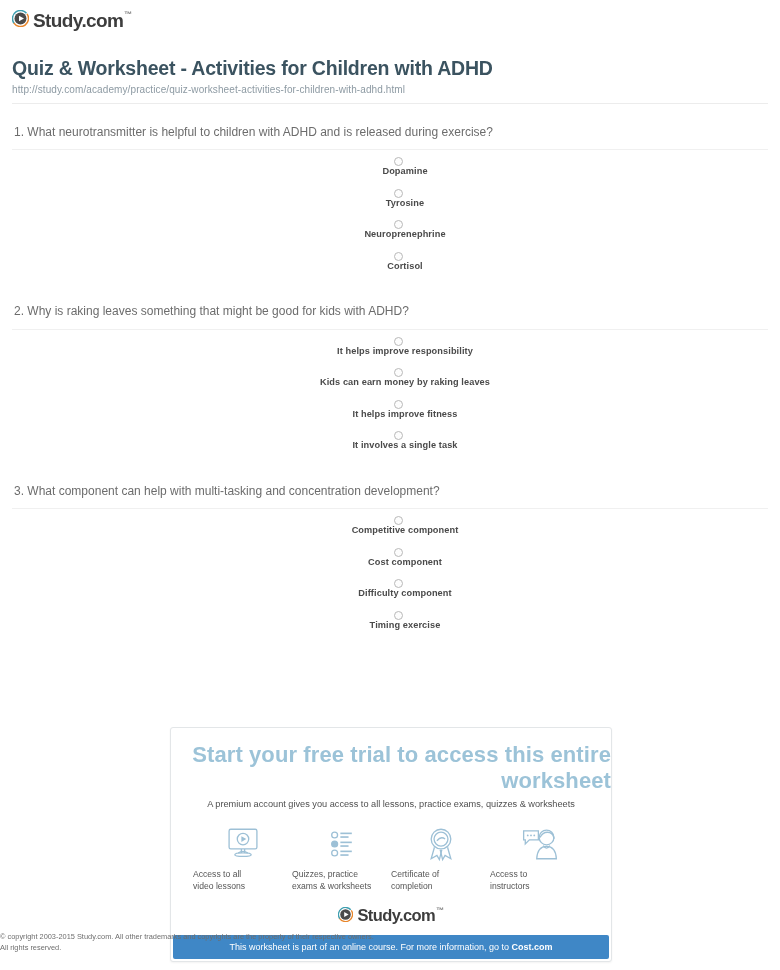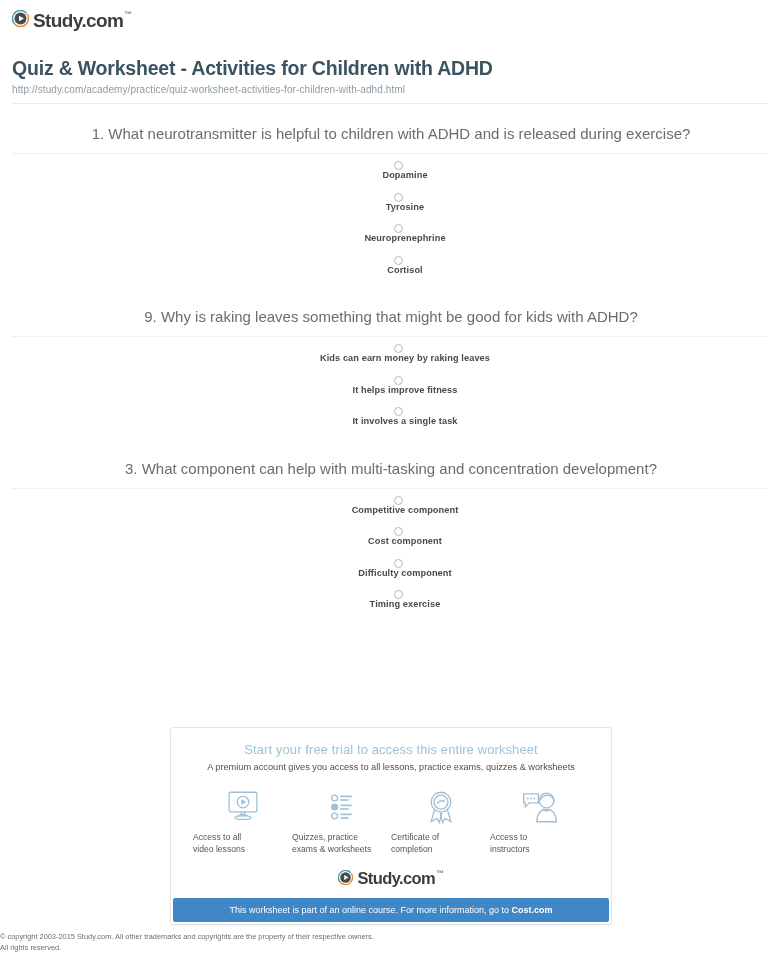--- a/index.html
+++ b/index.html
@@ -41,25 +41,24 @@
     font-size: 10px;
     color: #8d9aa3;
     letter-spacing: 0.1px;
   }
   .rule { height: 1px; background: #ececec; margin: 8px 12px 0 12px; }
 
   
   .questions { padding: 0 12px; }
   .q-block { padding-top: 21px; }
   .q-text {
-    font-size: 15px;
+    font-size: 12px;
     color: #6c6c6c;
     line-height: 1.2;
     padding-left: 2px;
-    text-align: center;
   }
   .q-rule { height: 1px; background: #f0f0f0; margin-top: 10px; }
   .options { padding: 7px 0 0 30px; }
   .option {
     display: flex;
     align-items: center;
     height: 31.5px;
     flex-direction: column;
   }
   .radio {
@@ -83,24 +82,24 @@
     left: 170px;
     top: 727px;
     width: 442px;
     background: #ffffff;
     border: 1px solid #e3e6e8;
     border-radius: 3px;
     box-shadow: 0 1px 2px rgba(0,0,0,0.05);
     padding: 14px 0 0 0;
   }
   .promo-head {
-    text-align: center;
-    font-size: 13px;
+    text-align: right;
+    font-size: 22px;
     color: #9cc3d8;
-    font-weight: normal;
+    font-weight: bold;
     letter-spacing: 0.1px;
   }
   .promo-sub {
     text-align: center;
     font-size: 9.2px;
     color: #4f4f4f;
     margin-top: 5px;
   }
   .features {
     display: flex;
@@ -188,23 +187,27 @@
           <span class="option-label">Neuroprenephrine</span>
         </div>
         <div class="option">
           <span class="radio"></span>
           <span class="option-label">Cortisol</span>
         </div>
       </div>
     </div>
 
     <div class="q-block">
-      <div class="q-text">9. Why is raking leaves something that might be good for kids with ADHD?</div>
+      <div class="q-text">2. Why is raking leaves something that might be good for kids with ADHD?</div>
       <div class="q-rule"></div>
       <div class="options">
+        <div class="option">
+          <span class="radio"></span>
+          <span class="option-label">It helps improve responsibility</span>
+        </div>
         <div class="option">
           <span class="radio"></span>
           <span class="option-label">Kids can earn money by raking leaves</span>
         </div>
         <div class="option">
           <span class="radio"></span>
           <span class="option-label">It helps improve fitness</span>
         </div>
         <div class="option">
           <span class="radio"></span>

